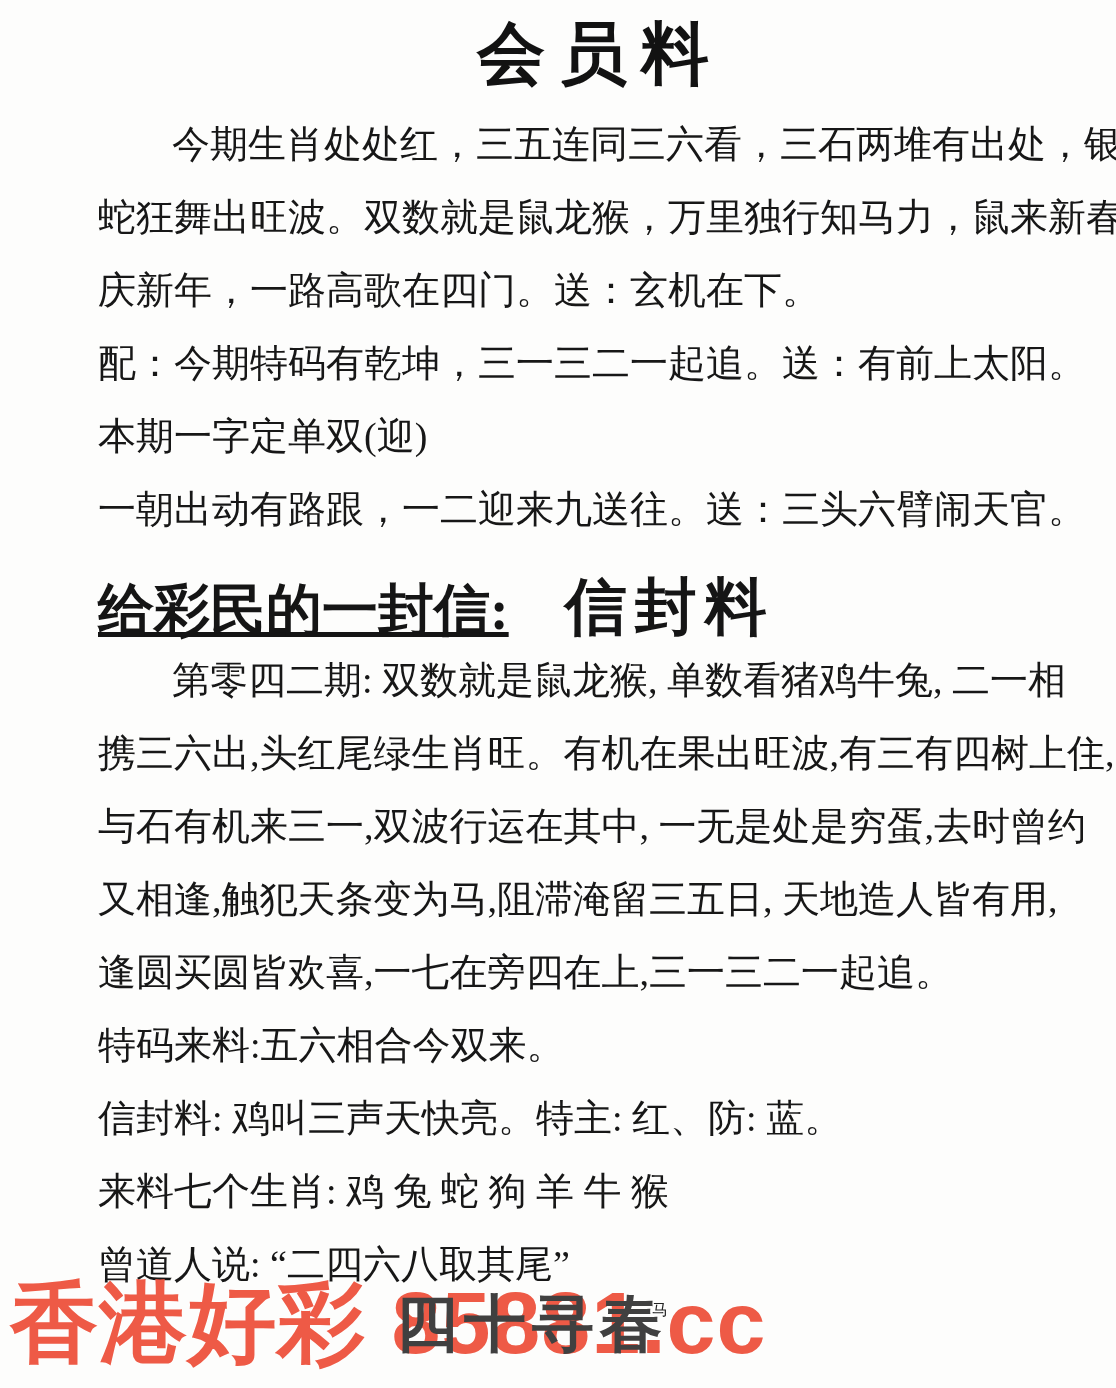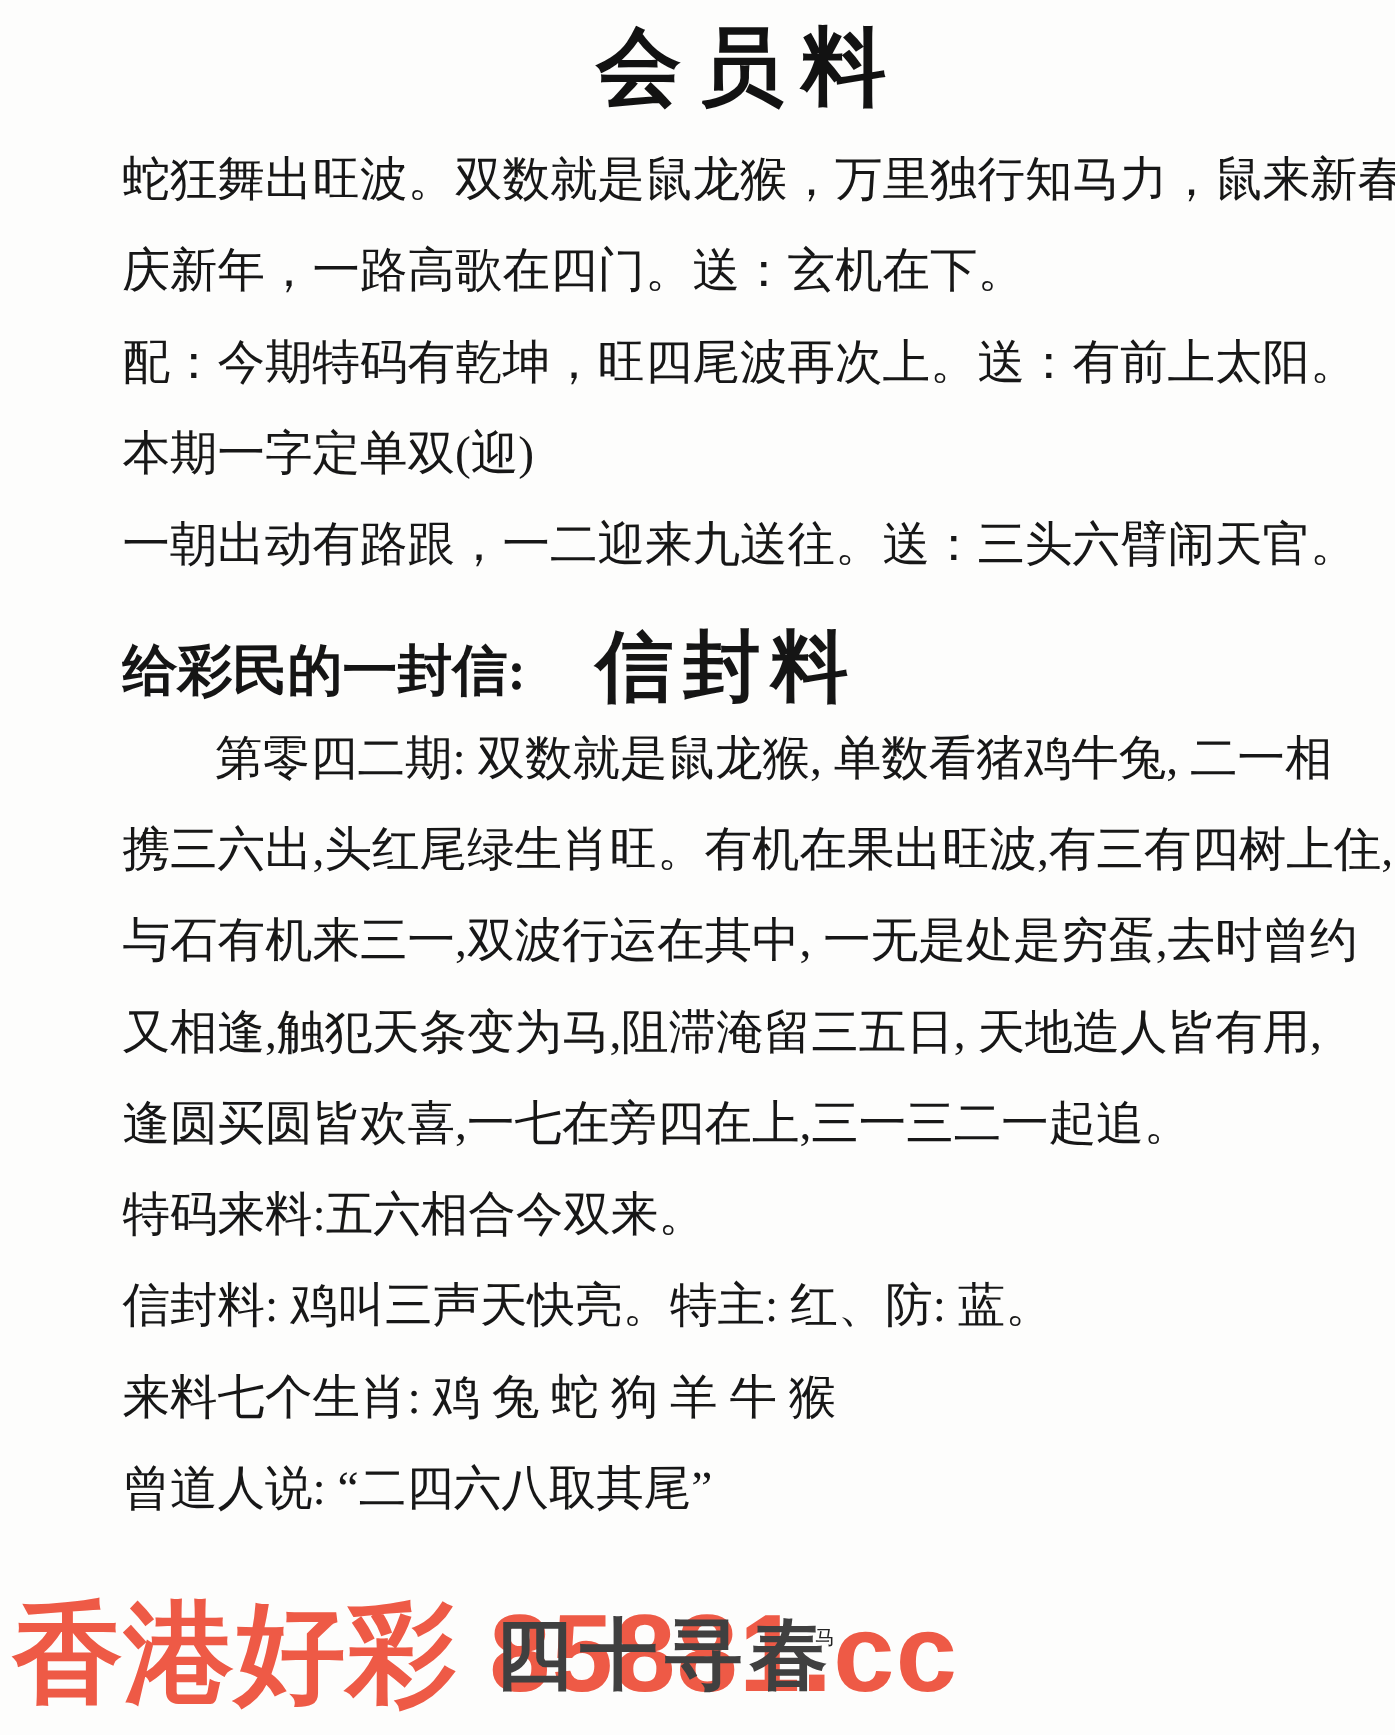--- a/index.html
+++ b/index.html
@@ -31,23 +31,24 @@
   }
   .line.indent{text-indent:74px;}
   .heading-row{
     height:94px;
     display:flex;
     align-items:flex-end;
     padding:0 0 4px 0;
     white-space:nowrap;
   }
   .intro-label{
-    font-size:44px;
+    font-size:56px;
     line-height:60px;
     font-weight:600;
+    text-decoration:underline;
   }
   .envelope-title{
     font-size:62px;
     line-height:66px;
     font-weight:700;
     margin-left:56px;
     letter-spacing:8px;
   }
   .footer{
     position:absolute;
@@ -84,23 +85,24 @@
   }
 </style>
 </head>
 <body>
 
 <div class="page" style="background: rgb(253, 253, 252); padding-left: 42px;">
 
   <h1 class="doc-title">会员料</h1>
 
   <div class="body-text">
+    <div class="line indent">今期生肖处处红，三五连同三六看，三石两堆有出处，银</div>
     <div class="line">蛇狂舞出旺波。双数就是鼠龙猴，万里独行知马力，鼠来新春</div>
     <div class="line">庆新年，一路高歌在四门。送：玄机在下。</div>
-    <div class="line">配：今期特码有乾坤，旺四尾波再次上。送：有前上太阳。</div>
+    <div class="line">配：今期特码有乾坤，三一三二一起追。送：有前上太阳。</div>
     <div class="line">本期一字定单双(迎)</div>
     <div class="line">一朝出动有路跟，一二迎来九送往。送：三头六臂闹天官。</div>
 
     <div class="heading-row">
       <span class="intro-label">给彩民的一封信:</span>
       <span class="envelope-title">信封料</span>
     </div>
 
     <div>
       <div class="line indent">第零四二期: 双数就是鼠龙猴, 单数看猪鸡牛兔, 二一相</div>

